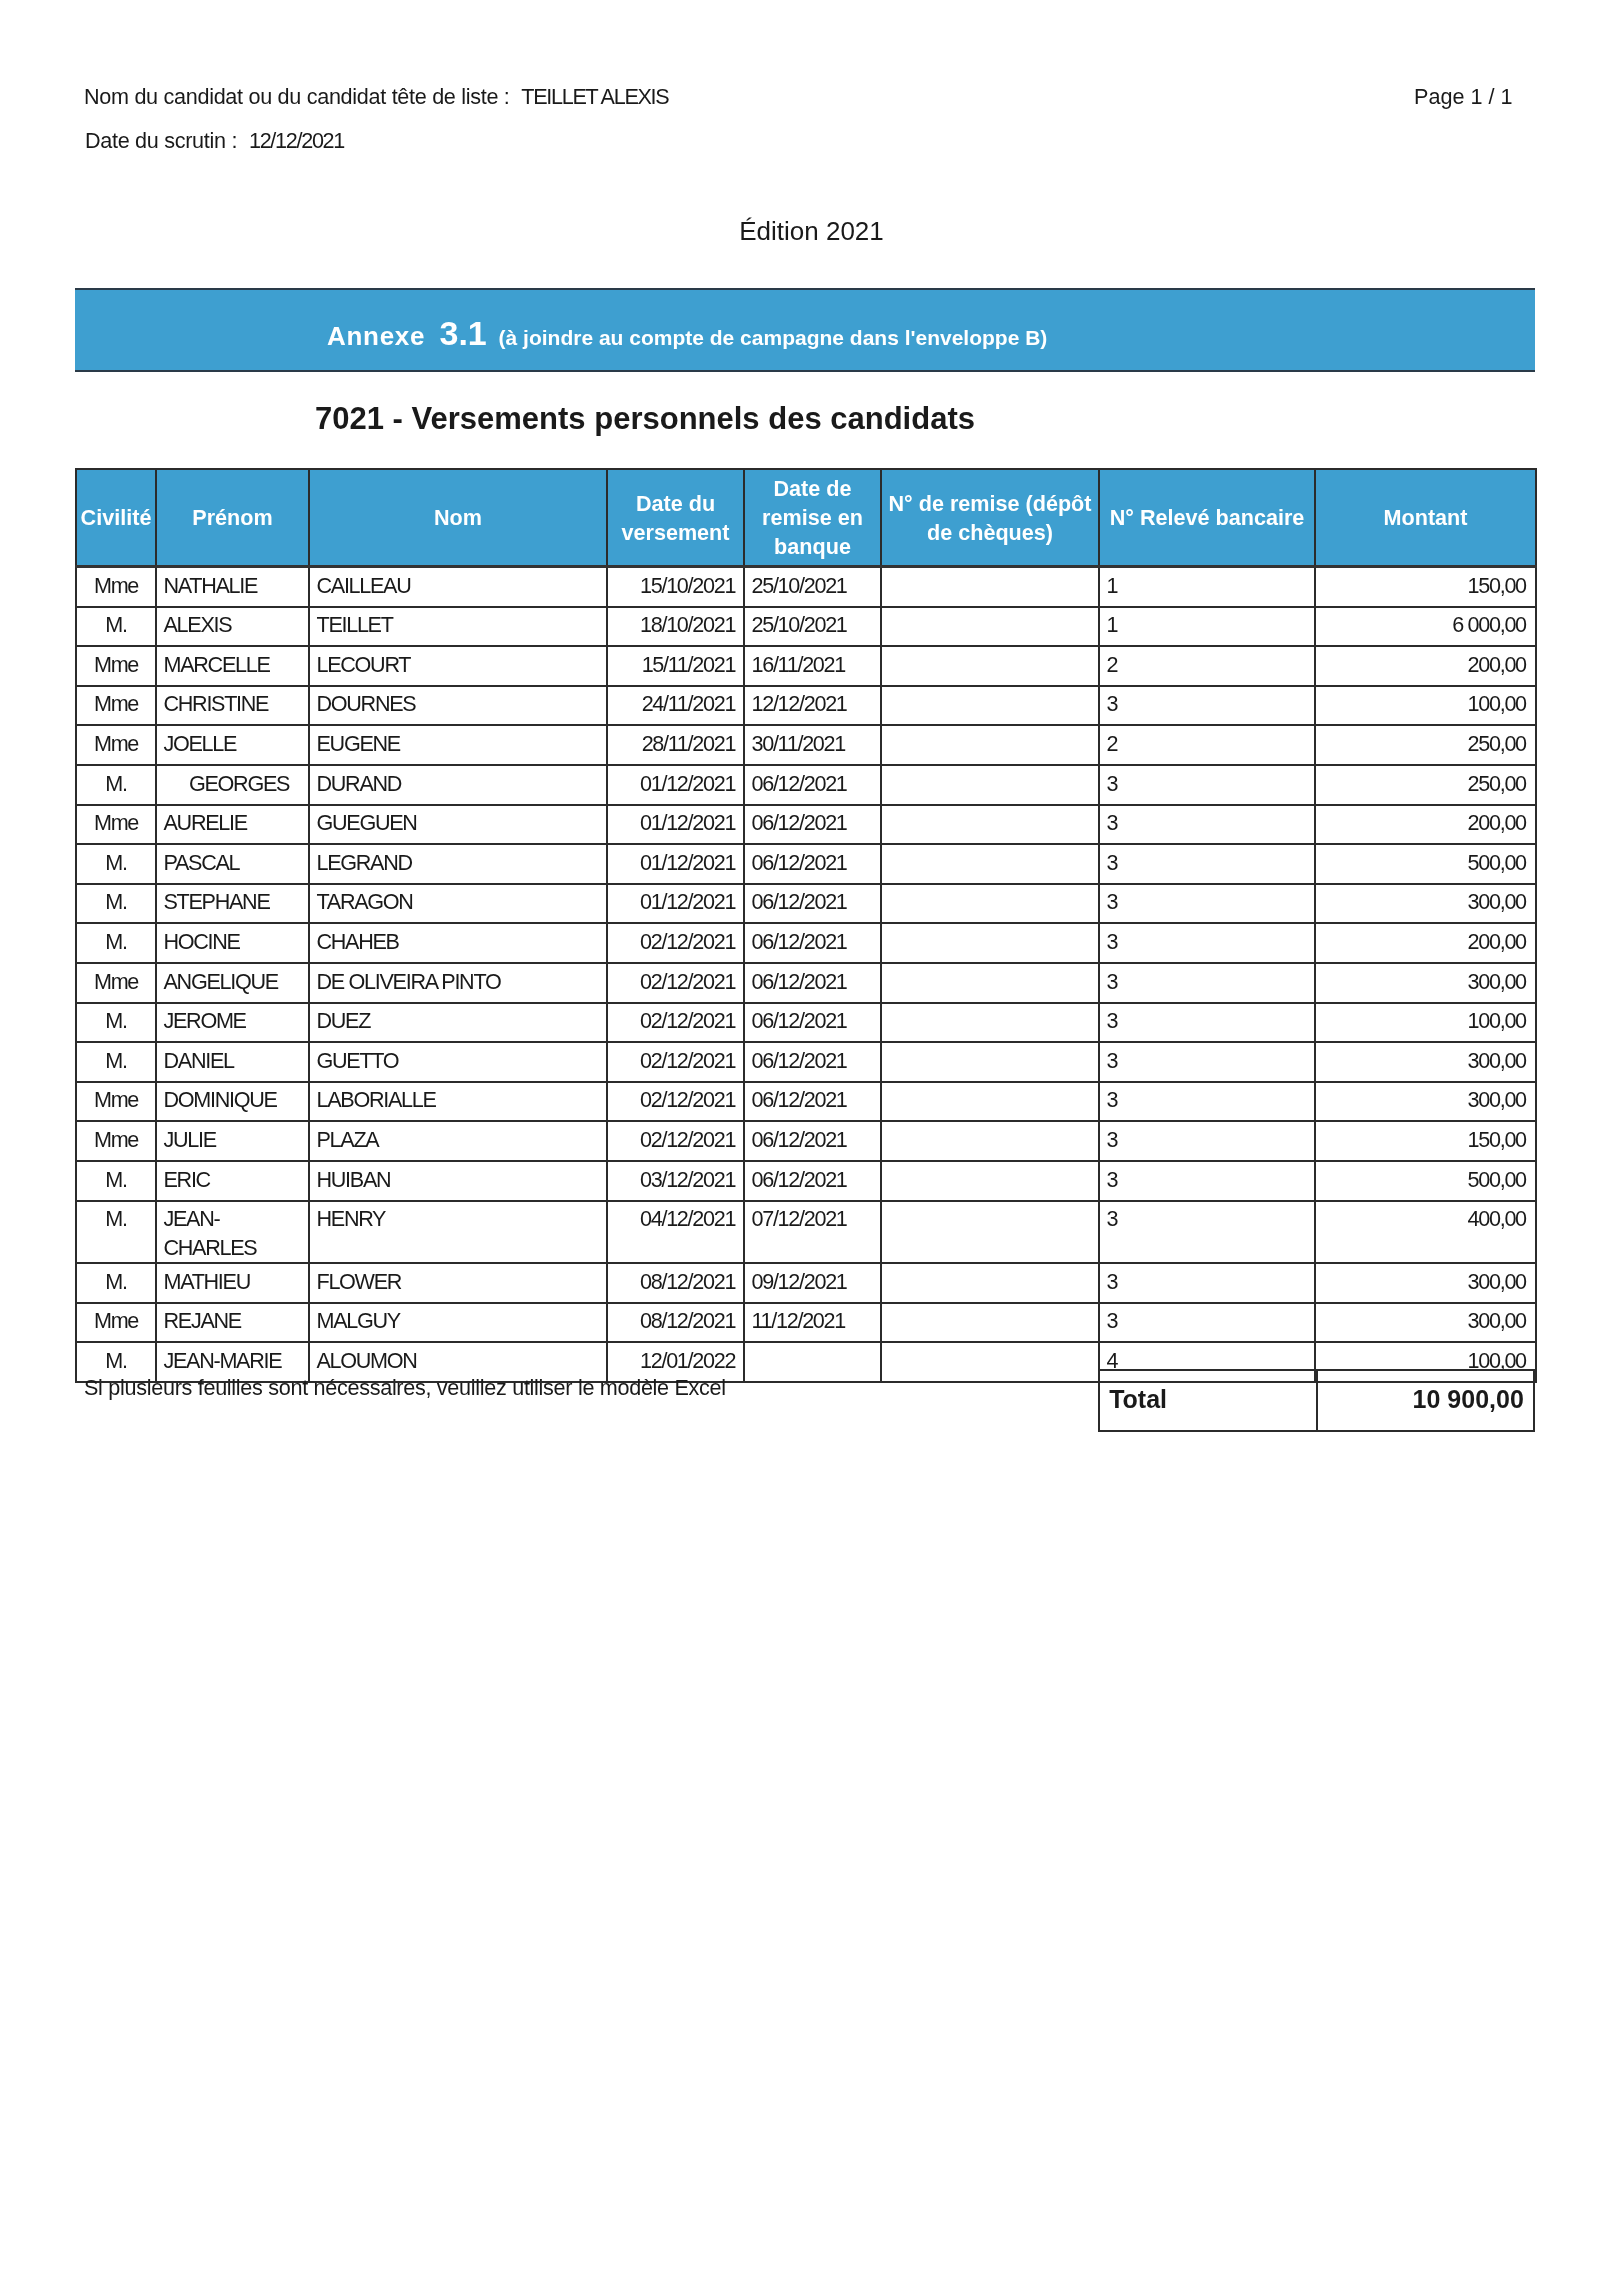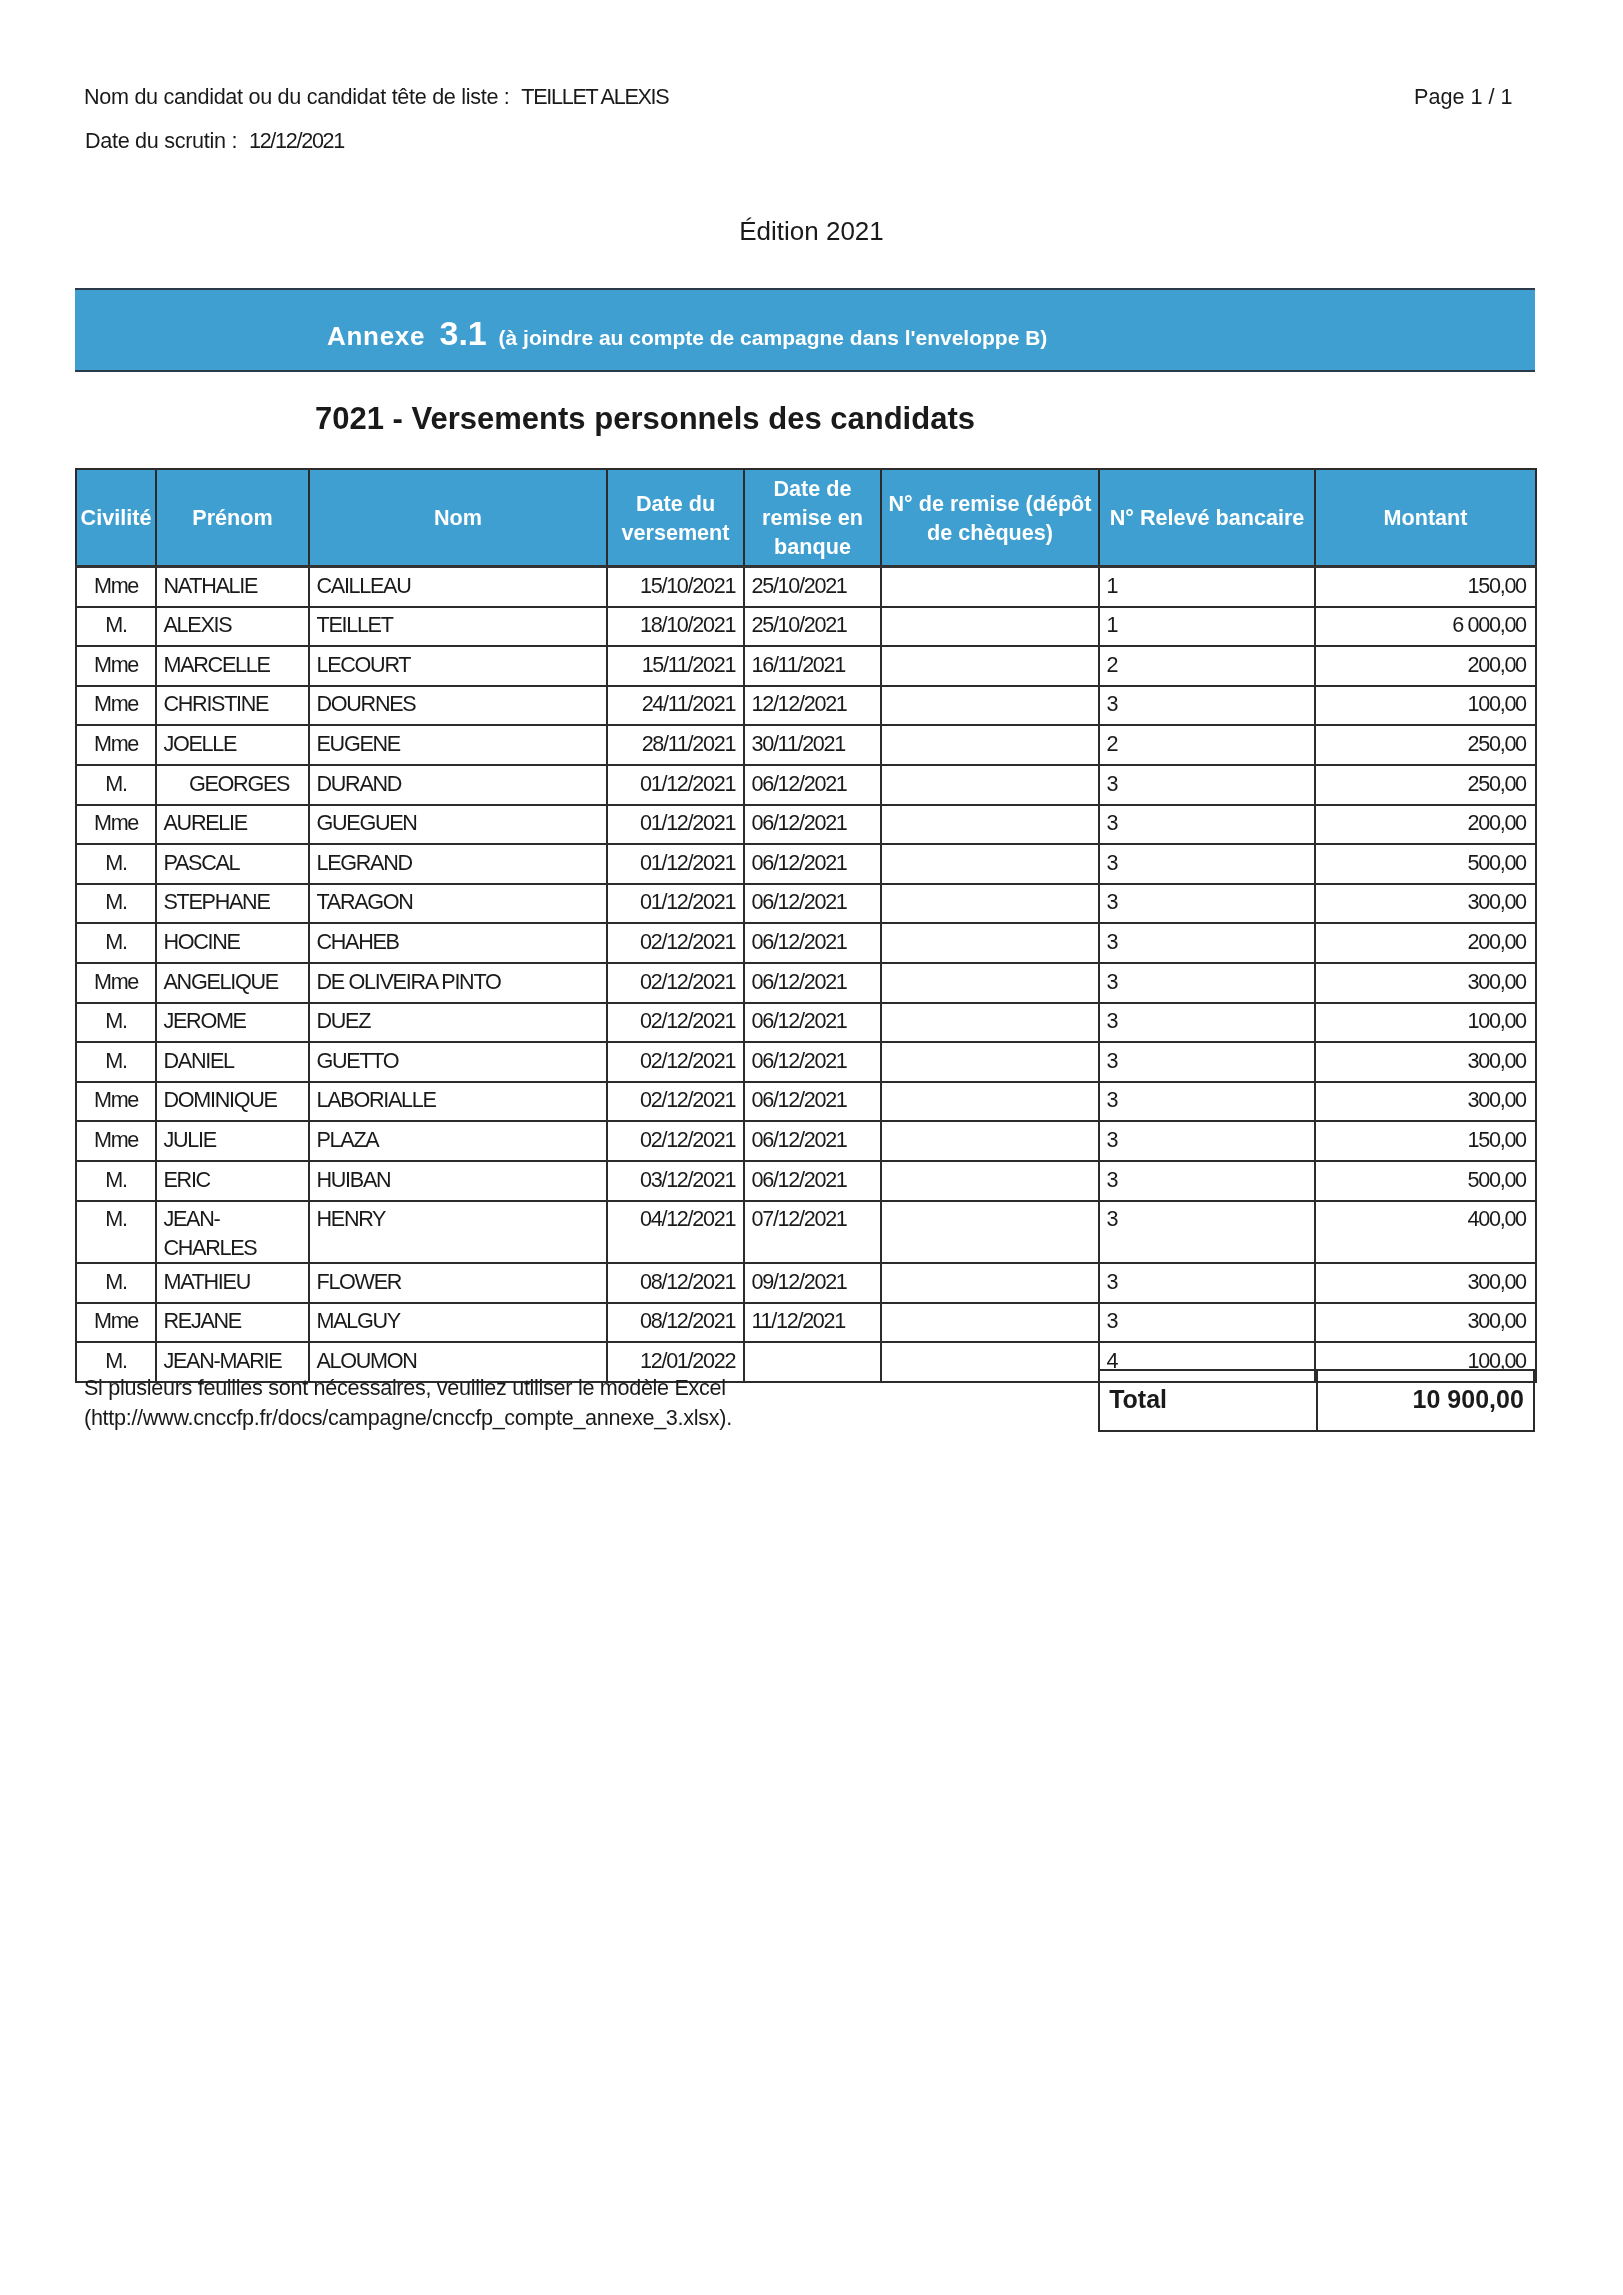--- a/index.html
+++ b/index.html
@@ -276,21 +276,20 @@
         <td class="c-date2"></td>
         <td class="c-rem"></td>
         <td class="c-rel">4</td>
         <td class="c-amt">100,00</td>
       </tr>
     </tbody>
 </table>
 
 <div class="abs" id="footnote">
   <div>Si plusieurs feuilles sont nécessaires, veuillez utiliser le modèle Excel</div>
-  <div>(http://www.cnccfp.fr/docs/campagne/cnccfp_compte_annexe_3.xlsx).</div>
 </div>
 
 <div class="abs" id="total-box">
   <span class="t-label">Total</span>
   <span class="t-div"></span>
   <span class="t-val">10 900,00</span>
 </div>
 
 
 </body></html>

